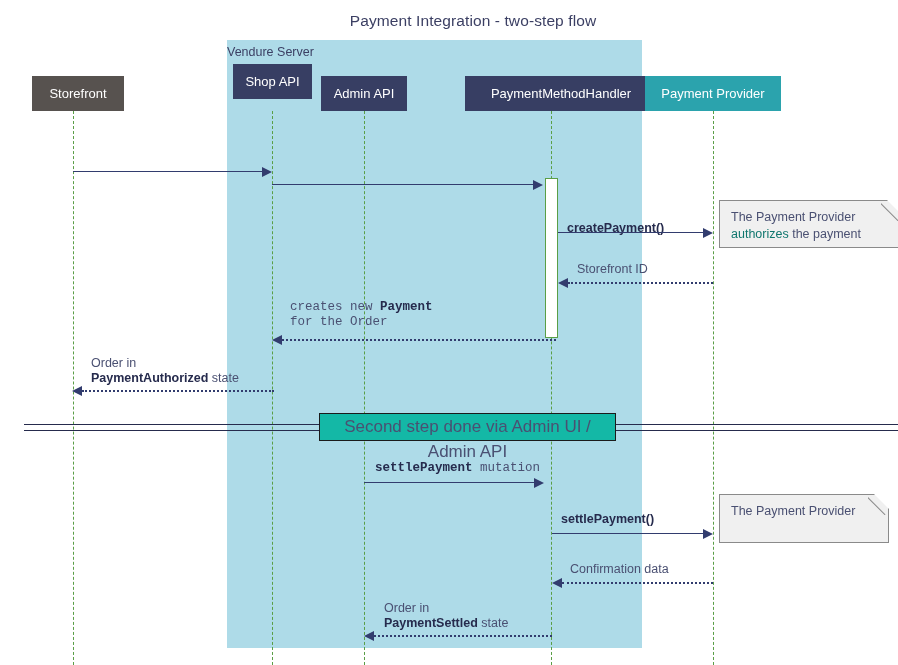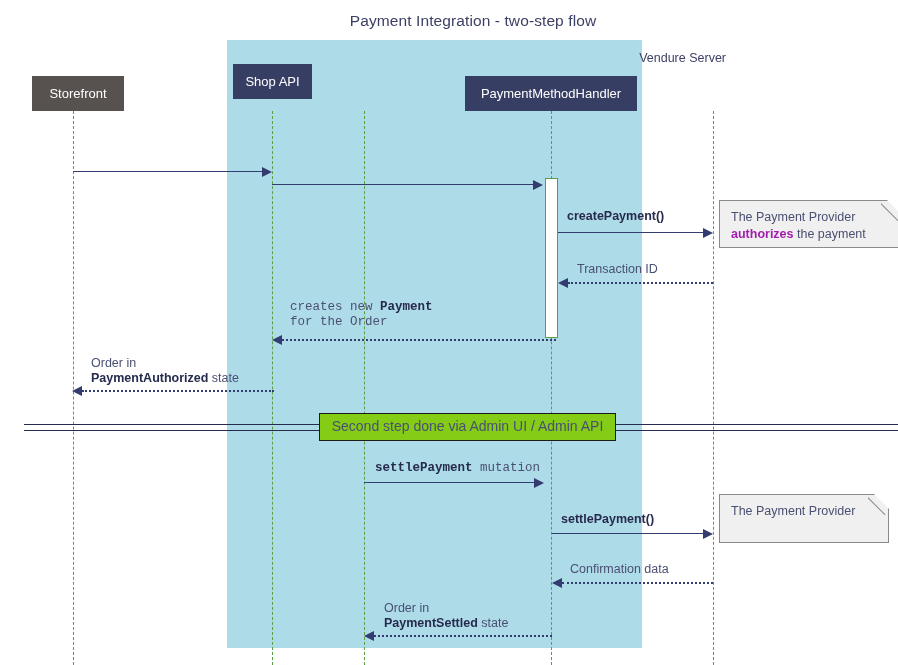--- a/index.html
+++ b/index.html
@@ -32,41 +32,41 @@
     letter-spacing: 0.1px;
   }
 
   
   .group-box {
     left: 203px; top: 40px;
     width: 415px; height: 608px;
     background: #aedbe8;
   }
   .group-label {
-    left: 203px; top: 51px;
+    left: 203px; top: 45px;
     width: 499px;
-    text-align: right;
+    text-align: left;
     font-size: 12.5px;
     color: #3b3f63;
   }
 
   
   .participant {
     height: 35px;
     line-height: 35px;
     text-align: center;
     color: #ffffff;
     font-size: 13px;
     box-sizing: border-box;
     white-space: nowrap;
   }
   .p-storefront { left: 8px; top: 76px; width: 92px; background: #57524f; }
   .p-shop       { left: 209px; top: 64px; width: 79px; background: #373e63; }
   .p-admin      { left: 297px; top: 76px; width: 86px; background: #373e63; }
-  .p-handler    { left: 441px; top: 76px; width: 172px; background: #373e63; }
+  .p-handler    { left: 441px; top: 76px; width: 192px; background: #373e63; }
   .p-provider   { left: 621px; top: 76px; width: 136px; background: #2ba3ad; }
 
   
   .lifeline {
     width: 0;
     border-left: 1.5px dashed #5a9e46;
     top: 111px;
     height: 554px;
   }
   .ll-storefront { left: 49px; }
@@ -113,21 +113,21 @@
   .note {
     background: #f0f0f0;
     border: 1px solid #8a8a8a;
     box-sizing: border-box;
     font-size: 12.5px;
     color: #4a5072;
     line-height: 17px;
     padding: 8px 11px;
     white-space: nowrap;
   }
-  .note b { color: #a21caf; font-weight: bold; }
+  .note b { color: #0f766e; font-weight: normal; }
   .note-fold {
     right: -1px; top: -1px;
     width: 0; height: 0;
     border-left: 15px solid transparent;
     border-top: 15px solid #ffffff;
   }
   .note-fold-edge {
     right: -1px; top: -1px;
     width: 21px; height: 21px;
     overflow: hidden;
@@ -143,26 +143,26 @@
   }
 
   
   .divider-line {
     left: 0; width: 898px; height: 0;
     border-top: 1.4px solid #262b4d;
   }
   .divider-box {
     left: 295px; top: 413px;
     width: 297px; height: 28px;
-    background: #84cc16;
+    background: #14b8a6;
     border: 1.6px solid #1b1b1b;
     box-sizing: border-box;
     text-align: center;
     line-height: 25px;
-    font-size: 14px;
+    font-size: 17px;
     color: #4a5072;
   }
 </style>
 </head>
 <body>
 
 <div id="diagram">
 
   <div class="abs title">Payment Integration - two-step flow</div>
 
@@ -170,44 +170,46 @@
   <div class="abs group-label">Vendure Server</div>
 
   <div class="abs lifeline ll-storefront"></div>
   <div class="abs lifeline ll-shop"></div>
   <div class="abs lifeline ll-admin"></div>
   <div class="abs lifeline ll-handler"></div>
   <div class="abs lifeline ll-provider"></div>
 
   <div class="abs participant p-storefront">Storefront</div>
   <div class="abs participant p-shop">Shop API</div>
+  <div class="abs participant p-admin">Admin API</div>
   <div class="abs participant p-handler">PaymentMethodHandler</div>
+  <div class="abs participant p-provider">Payment Provider</div>
 
   <div class="abs arrow-line" style="left:49px; top:171px; width:191px;"></div>
   <div class="abs arrow-head right" style="left:238px; top:167px;"></div>
 
   <div class="abs arrow-line" style="left:248px; top:184px; width:262px;"></div>
   <div class="abs arrow-head right" style="left:509px; top:180px;"></div>
 
   <div class="abs activation"></div>
 
-  <div class="abs msg" style="left:543px; top:209px;">
+  <div class="abs msg" style="left:543px; top:221px;">
     <b>createPayment()</b>
   </div>
   <div class="abs arrow-line" style="left:534px; top:232px; width:146px;"></div>
   <div class="abs arrow-head right" style="left:679px; top:228px;"></div>
 
   <div class="abs note" style="left:695px; top:200px; width:183px; height:48px;">
     <div>The Payment Provider</div>
     <div><b>authorizes</b><span> the payment</span></div>
     <div class="abs note-fold"></div>
     <div class="abs note-fold-edge"></div>
   </div>
 
-  <div class="abs msg" style="left:553px; top:262px;">Transaction ID</div>
+  <div class="abs msg" style="left:553px; top:262px;">Storefront ID</div>
   <div class="abs arrow-line dotted" style="left:544px; top:282px; width:145px;"></div>
   <div class="abs arrow-head left" style="left:534px; top:278px;"></div>
 
   <div class="abs msg" style="left:266px; top:300px;font-family:Liberation Mono, monospace;">
     <div><span>creates new </span><b>Payment</b></div>
     <div>for the Order</div>
   </div>
   <div class="abs arrow-line dotted" style="left:258px; top:339px; width:274px;"></div>
   <div class="abs arrow-head left" style="left:248px; top:335px;"></div>
 

